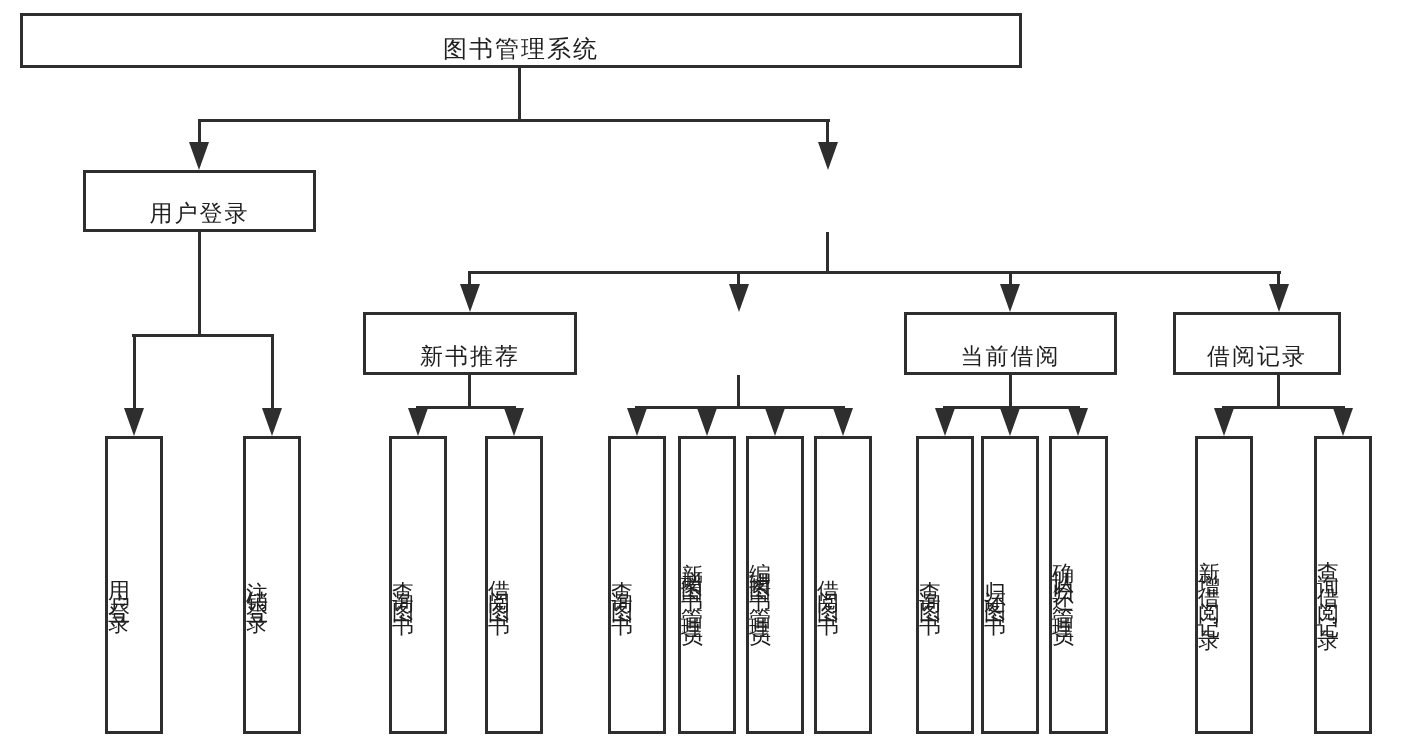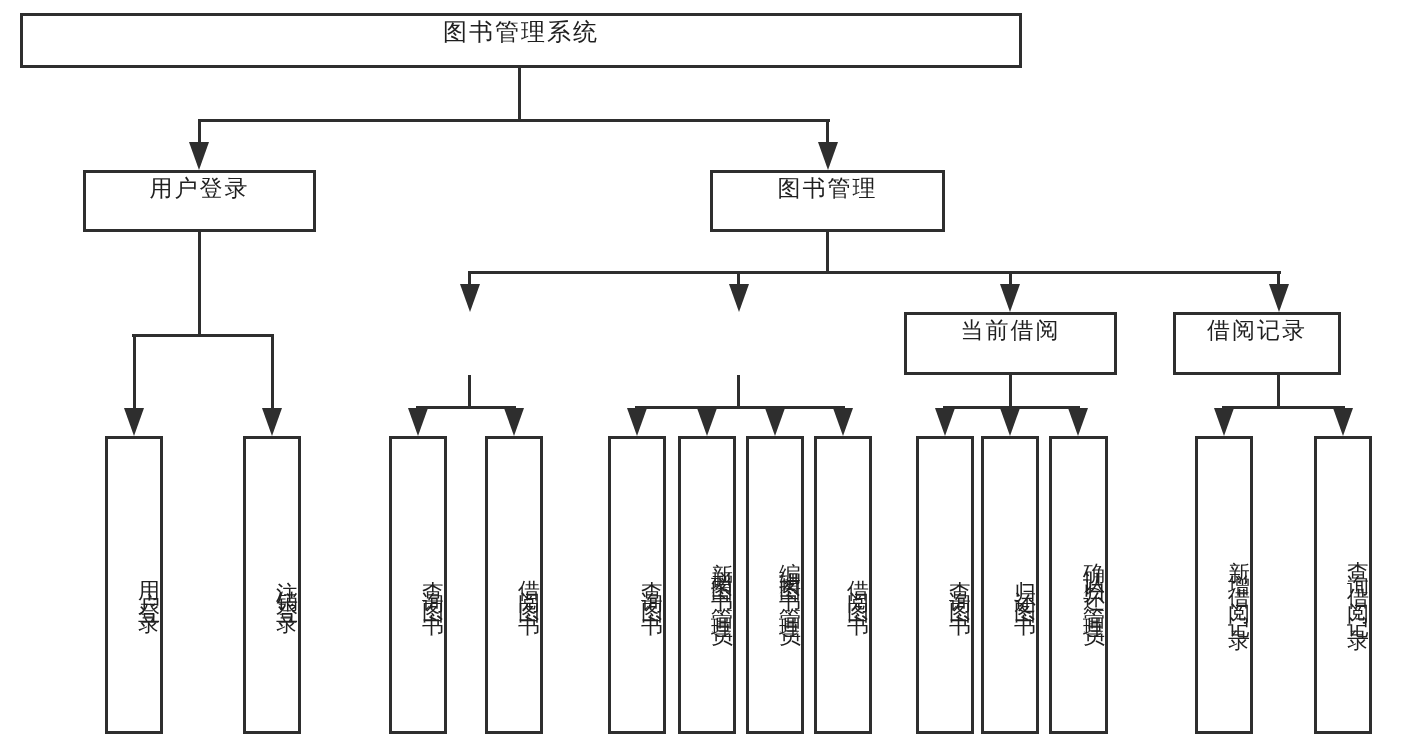--- a/index.html
+++ b/index.html
@@ -5,21 +5,21 @@
   :root{
     --line:#2e2e2e; --text:#1f1f1f;
     --box-background:#ffffff; --page-background:#ffffff;
     --watermark:#b0b6ba;
   }
   *{margin:0;padding:0;box-sizing:border-box;}
   html,body{background:var(--page-background);}
   body{font-family:"DejaVu Sans","Liberation Sans",sans-serif;}
   .canvas{position:relative;width:1405px;height:747px;background:var(--page-background);overflow:hidden;}
   .box{position:absolute;background:var(--box-background);border:3px solid var(--line);
-       display:flex;align-items:flex-start;justify-content:center;color:var(--text);}
+       display:flex;align-items:flex-end;justify-content:center;color:var(--text);}
   .h-label{font-size:23px;letter-spacing:2px;white-space:nowrap;}
   .root .h-label{font-size:24px;}
   .leaf{writing-mode:vertical-rl;text-orientation:mixed;}
   .v-label{font-size:22px;letter-spacing:11px;line-height:1;}
   .v-label.ls-mid{letter-spacing:14px;}
   .v-label.ls-tight{letter-spacing:9px;}
   .vl{position:absolute;width:3px;background:var(--line);}
   .hl{position:absolute;height:3px;background:var(--line);}
   .arrow{position:absolute;width:0;height:0;
          border-left:10px solid transparent;border-right:10px solid transparent;
@@ -39,42 +39,42 @@
   <div class="vl" style="left:518px;top:68px;height:53px"></div>
   <div class="hl" style="left:198px;top:119px;width:632px"></div>
   <div class="vl" style="left:198px;top:119px;height:25px"></div>
   <div class="arrow" style="left:189px;top:142px"></div>
   <div class="vl" style="left:826px;top:119px;height:25px"></div>
   <div class="arrow" style="left:818px;top:142px"></div>
 
   <div class="box" style="left:83px;top:170px;width:233px;height:62px">
     <span class="h-label">用户登录</span>
   </div>
-  <div class="box" style="left:710px;top:170px;width:235px;height:62px">
-    <span class="h-label">图书管理</span>
-  </div>
 
   <div class="vl" style="left:198px;top:232px;height:105px"></div>
   <div class="hl" style="left:132px;top:334px;width:142px"></div>
   <div class="vl" style="left:133px;top:334px;height:76px"></div>
   <div class="arrow" style="left:124px;top:408px"></div>
   <div class="vl" style="left:271px;top:334px;height:76px"></div>
   <div class="arrow" style="left:262px;top:408px"></div>
 
   <div class="vl" style="left:826px;top:232px;height:42px"></div>
   <div class="hl" style="left:468px;top:271px;width:813px"></div>
   <div class="vl" style="left:468px;top:272px;height:14px"></div>
   <div class="arrow" style="left:460px;top:284px"></div>
   <div class="vl" style="left:737px;top:272px;height:14px"></div>
   <div class="arrow" style="left:729px;top:284px"></div>
   <div class="vl" style="left:1009px;top:272px;height:14px"></div>
   <div class="arrow" style="left:1000px;top:284px"></div>
   <div class="vl" style="left:1277px;top:272px;height:14px"></div>
   <div class="arrow" style="left:1269px;top:284px"></div>
 
+  <div class="box" style="left:363px;top:312px;width:214px;height:63px">
+    <span class="h-label">新书推荐</span>
+  </div>
   <div class="box" style="left:904px;top:312px;width:213px;height:63px">
     <span class="h-label">当前借阅</span>
   </div>
   <div class="box" style="left:1173px;top:312px;width:168px;height:63px">
     <span class="h-label">借阅记录</span>
   </div>
 
   <div class="vl" style="left:468px;top:375px;height:33px"></div>
   <div class="hl" style="left:416px;top:406px;width:100px"></div>
   <div class="arrow" style="left:408px;top:408px"></div>

